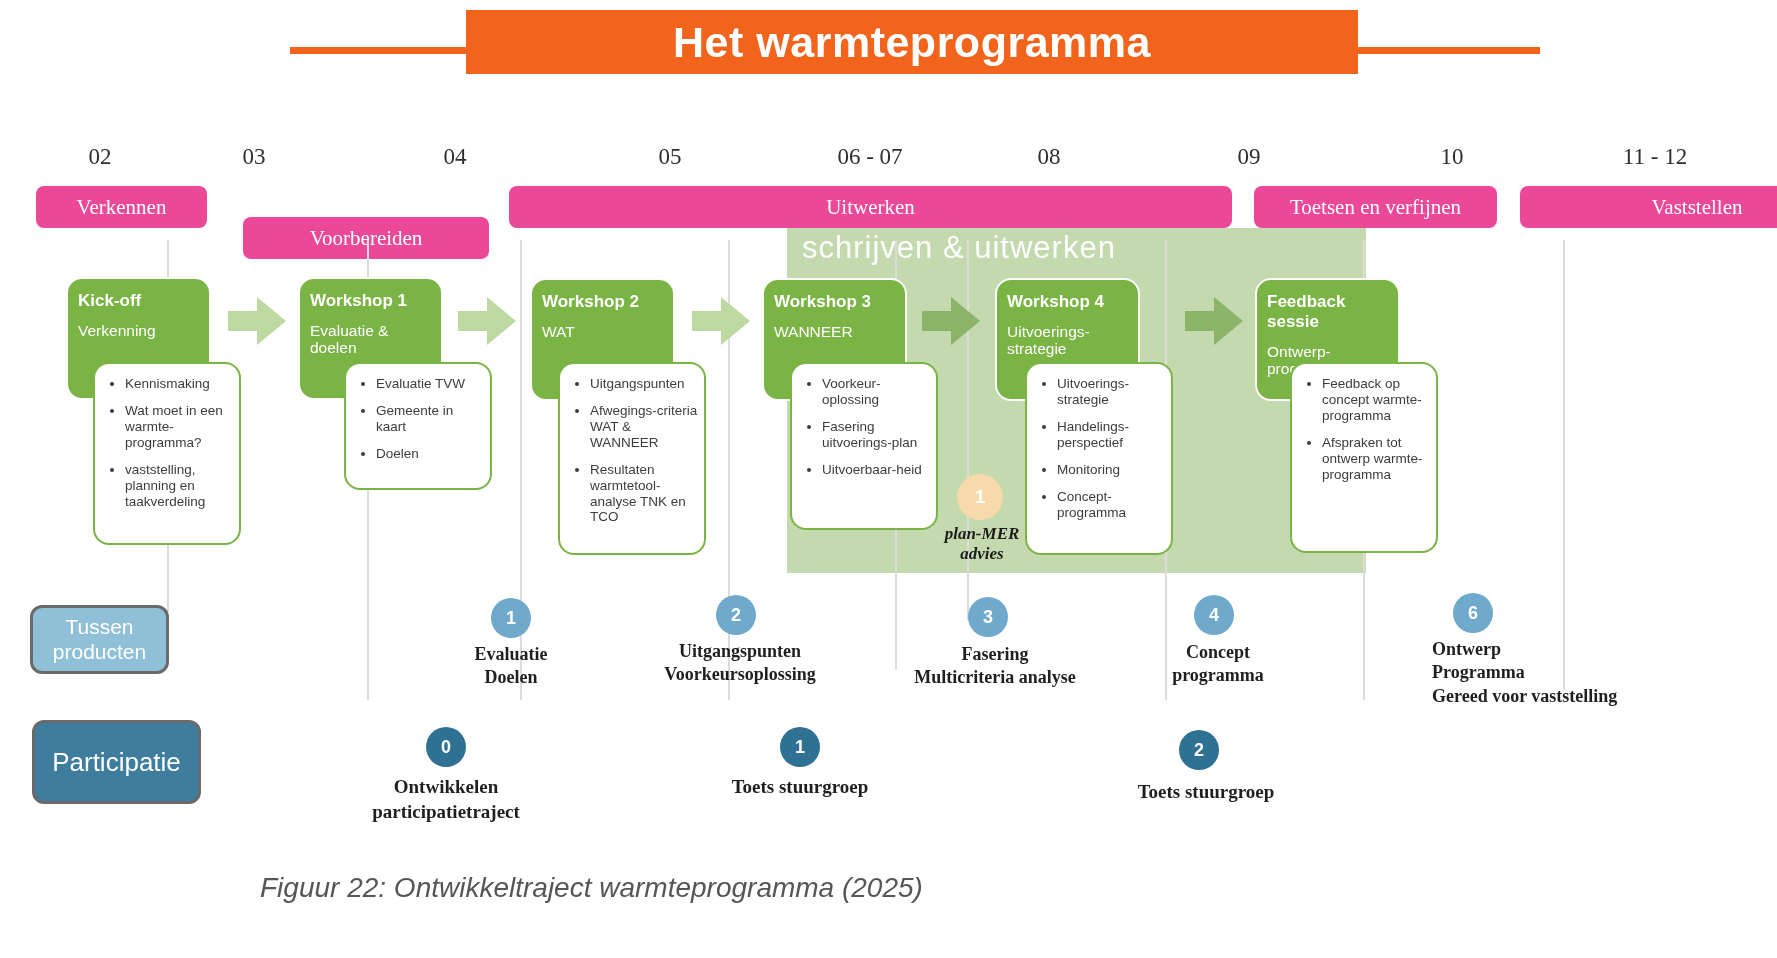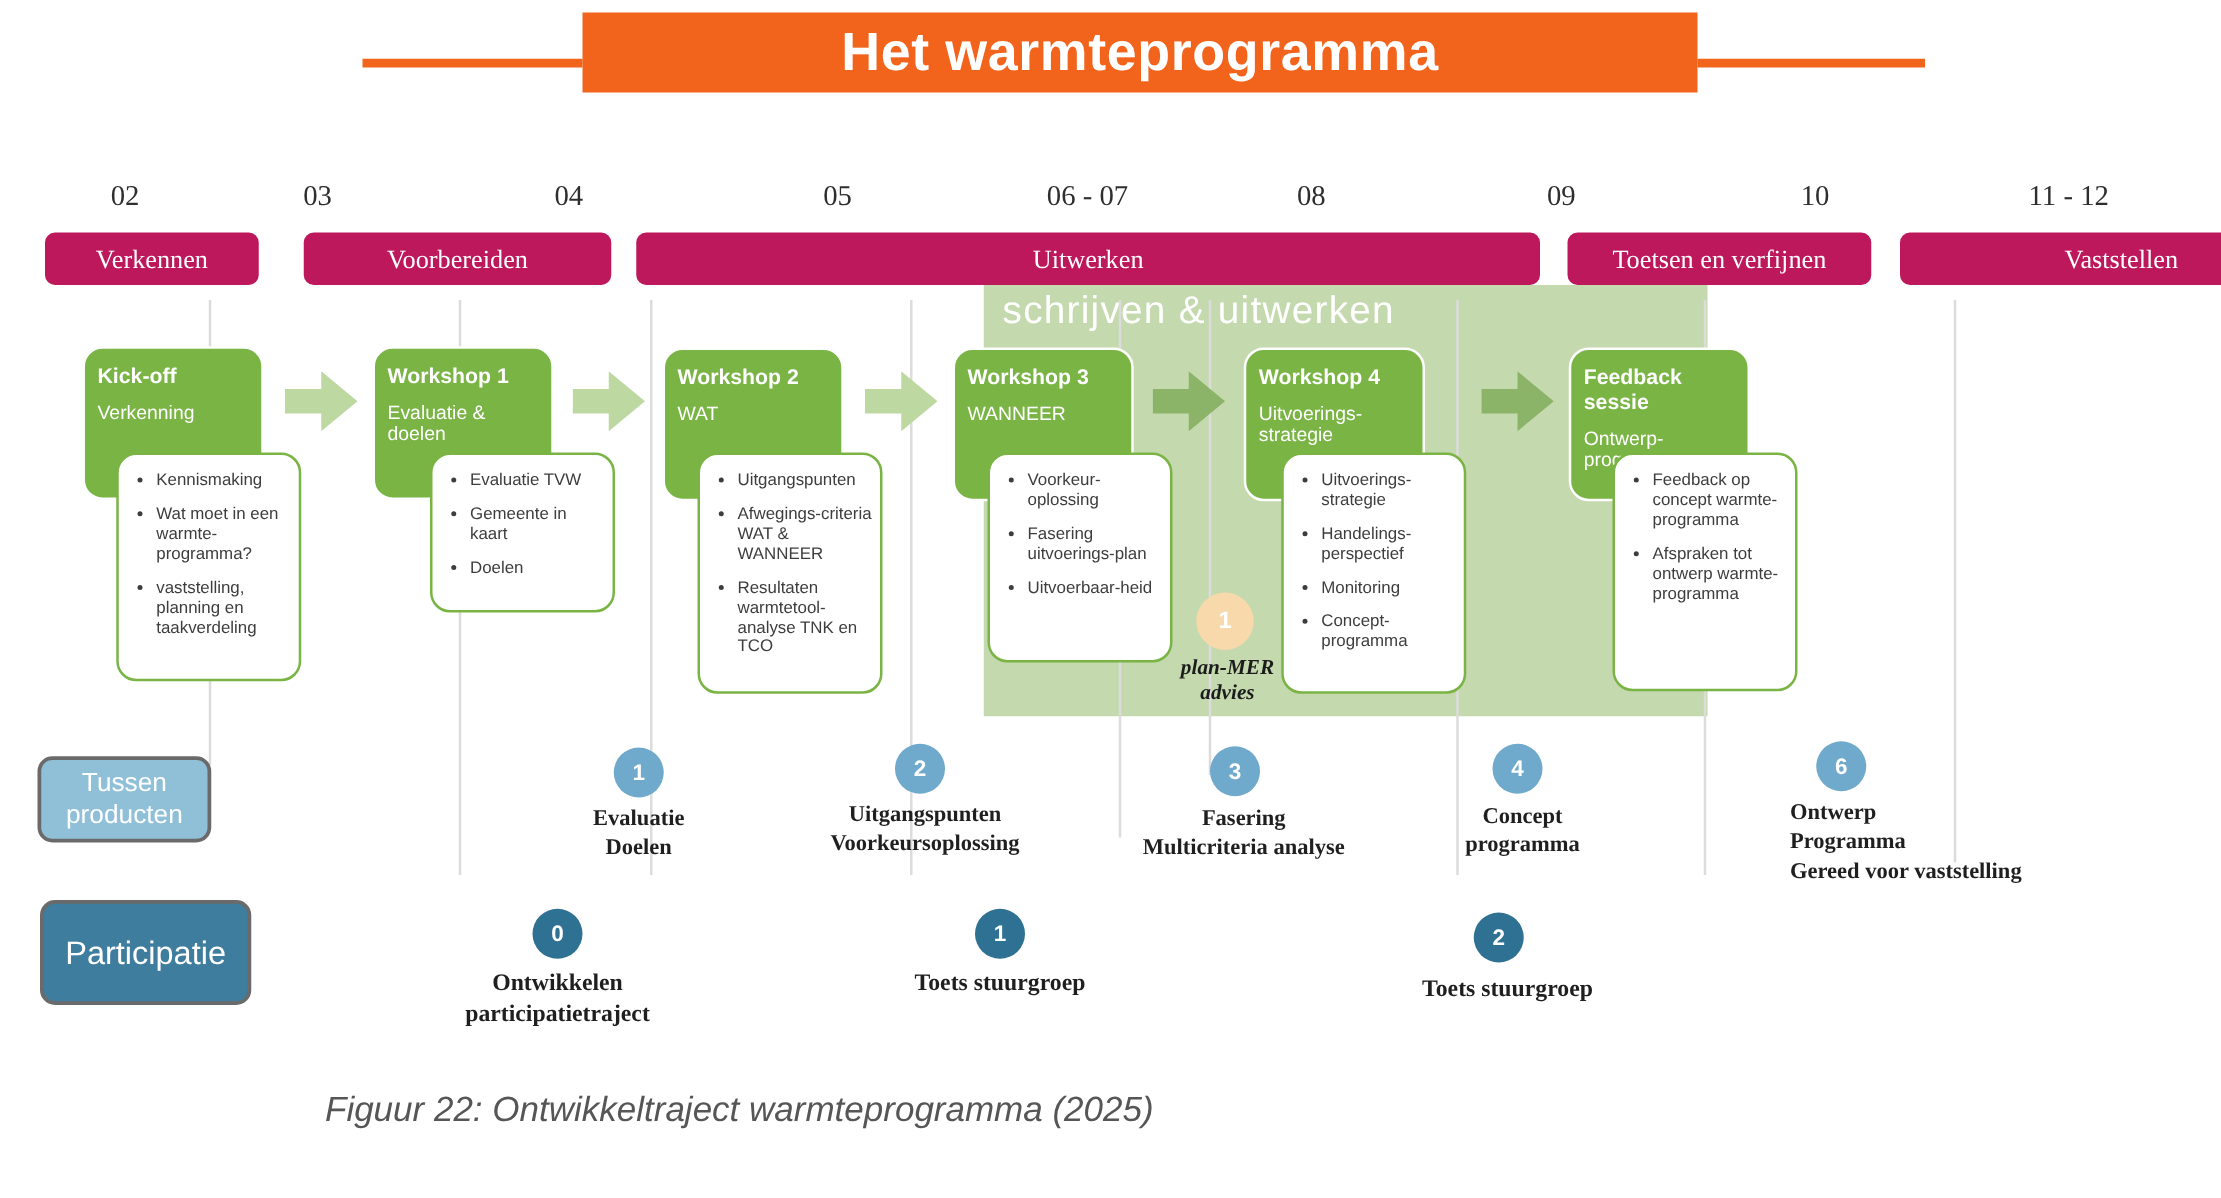--- a/index.html
+++ b/index.html
@@ -8,21 +8,21 @@
 
   
   .hline{position:absolute;top:47px;height:7px;background:#f2641c;}
   #banner{position:absolute;left:466px;top:10px;width:892px;height:64px;background:#f2641c;
           display:flex;align-items:center;justify-content:center;color:#fff;font-weight:bold;
           font-size:43px;letter-spacing:.5px;}
 
   
   .month{position:absolute;top:144px;transform:translateX(-50%);
          font-family:"Liberation Serif",serif;font-size:23px;color:#2e2e2e;white-space:nowrap;}
-  .phase-bar{position:absolute;top:186px;height:42px;background:#be185d;border-radius:8px;
+  .phase-bar{position:absolute;top:186px;height:42px;background:#ec4899;border-radius:8px;
          color:#fff;font-family:"Liberation Serif",serif;font-size:21px;
          display:flex;align-items:center;justify-content:center;z-index:2;white-space:nowrap;}
 
   
   #band{position:absolute;left:787px;top:228px;width:579px;height:345px;background:#c4d9ad;z-index:1;}
   #band-label{position:absolute;left:802px;top:230px;z-index:2;color:#fff;font-size:31px;
          letter-spacing:1px;white-space:nowrap;}
 
   .gridline{position:absolute;width:2px;background:#dcdcdc;z-index:2;}
 
@@ -80,21 +80,21 @@
   <div class="month" style="left:254px;">03</div>
   <div class="month" style="left:455px;">04</div>
   <div class="month" style="left:638px;margin-left:32px;">05</div>
   <div class="month" style="left:870px;">06 - 07</div>
   <div class="month" style="left:1049px;">08</div>
   <div class="month" style="left:1249px;">09</div>
   <div class="month" style="left:1452px;">10</div>
   <div class="month" style="left:1655px;">11 - 12</div>
 
   <div class="phase-bar" style="left:36px;width:171px;">Verkennen</div>
-  <div class="phase-bar" style="left:243px;width:246px;">Voorbereiden</div>
+  <div class="phase-bar" style="left:243px;width:246px;margin-top:31px;">Voorbereiden</div>
   <div class="phase-bar" style="left:1254px;width:243px;">Toetsen en verfijnen</div>
   <div class="phase-bar" style="left:509px;width:723px;">Uitwerken</div>
   <div class="phase-bar" style="left:1520px;width:282px;padding-left:36px;">Vaststellen</div>
 
   <div id="band"></div>
   <div id="band-label">schrijven &amp; uitwerken</div>
 
   <div class="gridline" style="left:167px;top:240px;height:372px;"></div>
   <div class="gridline" style="left:367px;top:240px;height:460px;"></div>
   <div class="gridline" style="left:520px;top:240px;height:460px;"></div>

